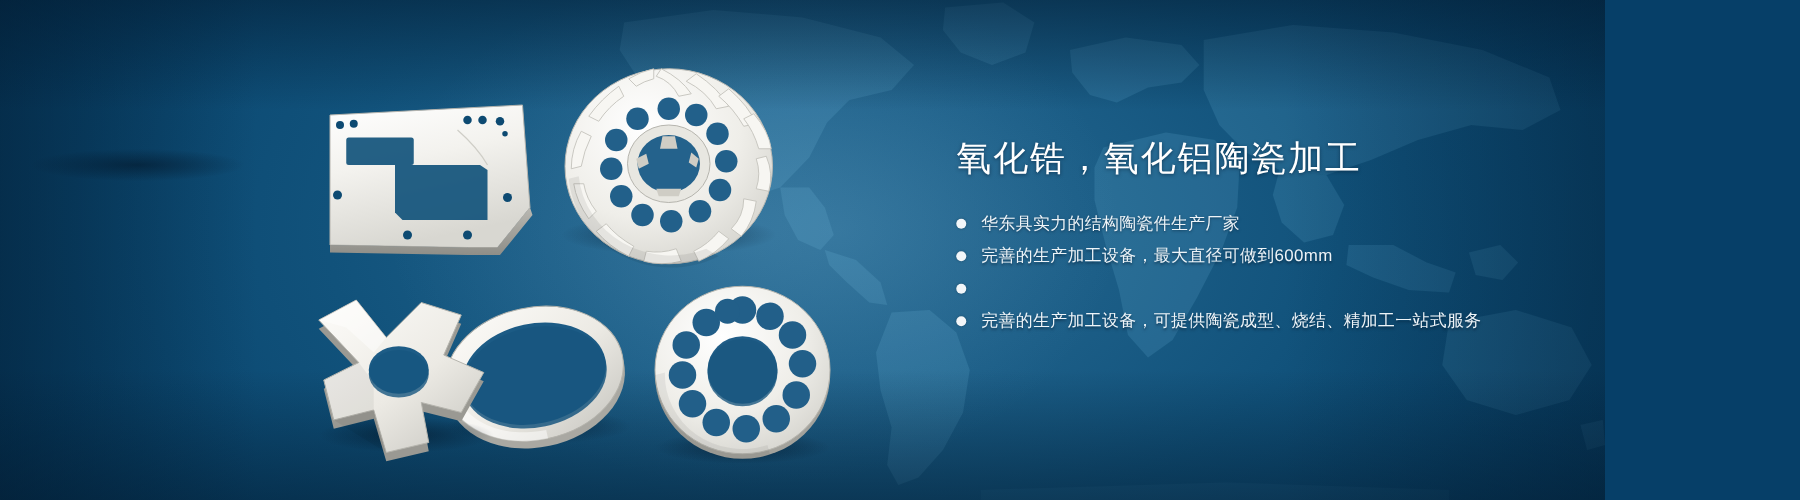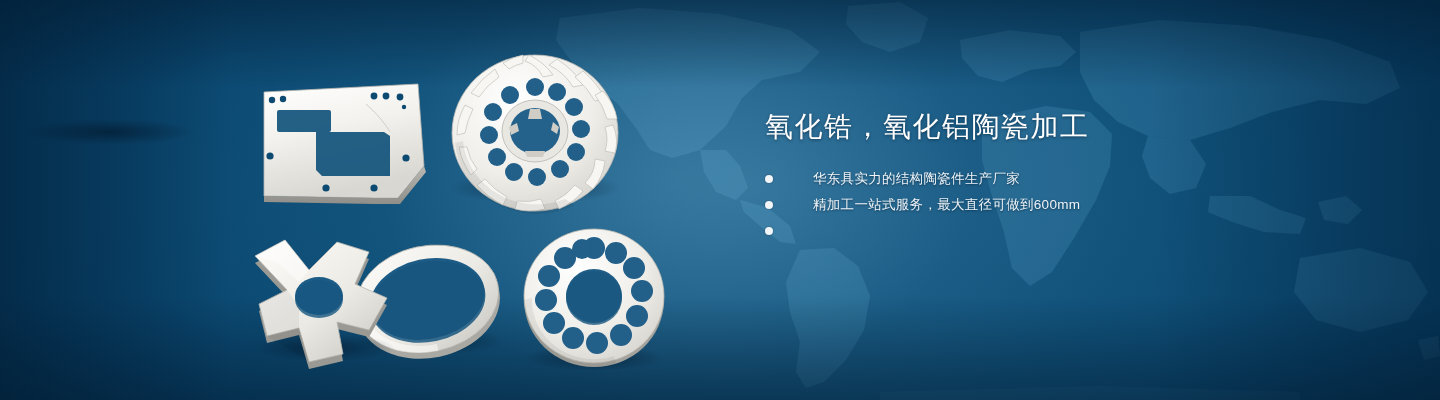--- a/index.html
+++ b/index.html
@@ -5,21 +5,21 @@
   * { margin:0; padding:0; box-sizing:border-box; }
   html, body {
     width:1440px; height:400px;
     overflow:hidden;
     background:#063f68;
     font-family:"Liberation Sans", "DejaVu Sans", sans-serif;
   }
 
   #banner {
     position:relative;
-    width:1440px; height:400px;
+    width:1284px; height:400px;
     overflow:hidden;
     background:#14532d;
   }
 
   
   .bg-base {
     position:absolute; inset:0;
     background:
       radial-gradient(ellipse 900px 560px at 52% 46%,
          #2b6d95 0%,
@@ -66,21 +66,20 @@
     text-shadow:0 1px 3px rgba(0,20,40,.55);
     white-space:nowrap;
   }
 
   .bullets { margin-top:22px; }
   .bullet {
     display:flex;
     align-items:center;
     height:22px;
     margin-bottom:4px;
-    gap:28px;
   }
   .bullet .dot {
     width:8px; height:8px;
     border-radius:50%;
     background:#f2f6f9;
     flex:0 0 8px;
     margin-right:12px;
     box-shadow:0 0 2px rgba(0,0,0,.3);
   }
   .bullet .btext {
@@ -303,24 +302,28 @@
 
     <div class="bullets">
 
       <div class="bullet">
         <span class="dot"></span>
         <span class="btext">华东具实力的结构陶瓷件生产厂家</span>
       </div>
 
       <div class="bullet">
         <span class="dot"></span>
-        <span class="btext">精加工一站式服务，最大直径可做到600mm</span>
+        <span class="btext">完善的生产加工设备，最大直径可做到600mm</span>
       </div>
 
       <div class="bullet">
         <span class="dot"></span>
       </div>
 
+      <div class="bullet">
+        <span class="dot"></span>
+        <span class="btext">完善的生产加工设备，可提供陶瓷成型、烧结、精加工一站式服务</span>
+      </div>
 
     </div>
   </div>
 
 </div>
 
 </body></html>

